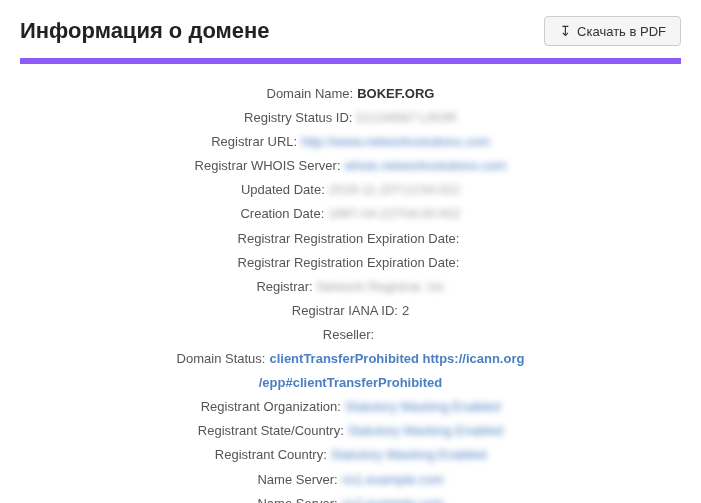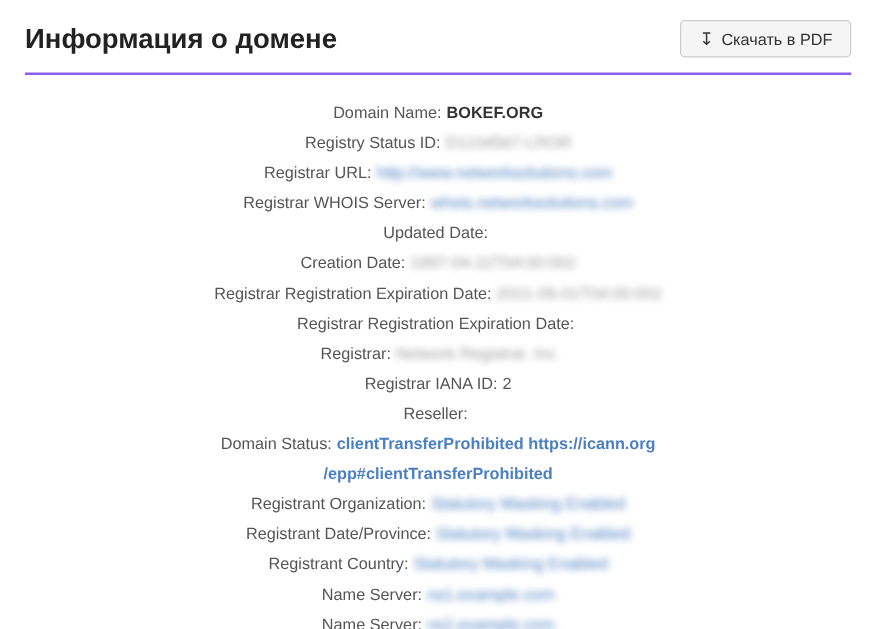--- a/index.html
+++ b/index.html
@@ -9,21 +9,21 @@
       width: 701px;
       min-height: 503px;
       padding: 16px 20px;
       color: #333;
     }
     .header {
       display: flex;
       align-items: center;
       justify-content: space-between;
       margin-bottom: 18px;
-      border-bottom: 2px solid #8b5cf6;
+      border-bottom: 6px solid #8b5cf6;
       padding-bottom: 12px;
     }
     .page-title {
       font-size: 22px;
       font-weight: bold;
       color: #222;
     }
     .download-btn {
       display: flex;
       align-items: center;
@@ -107,30 +107,30 @@
     <span class="field-value link-blurred">http://www.networksolutions.com</span>
   </div>
 
   <div class="whois-row">
     <span class="field-label">Registrar WHOIS Server:</span>
     <span class="field-value link-blurred">whois.networksolutions.com</span>
   </div>
 
   <div class="whois-row">
     <span class="field-label">Updated Date:</span>
+    <span class="field-value blurred">2019-11-20T13:54:022</span>
   </div>
 
   <div class="whois-row">
     <span class="field-label">Creation Date:</span>
     <span class="field-value blurred">1997-04-22T04:00:002</span>
   </div>
 
   <div class="whois-row">
     <span class="field-label">Registrar Registration Expiration Date:</span>
-    <span class="field-value blurred">2021-05-01T04:00:002</span>
   </div>
 
   <div class="whois-row">
     <span class="field-label">Registrar Registration Expiration Date:</span>
     <span class="field-value"></span>
   </div>
 
   <div class="whois-row">
     <span class="field-label">Registrar:</span>
     <span class="field-value blurred">Network Registrar, Inc</span>
@@ -153,21 +153,21 @@
   <div class="whois-row">
     <span class="field-value link-normal" style="padding-left:0px;">/epp#clientTransferProhibited</span>
   </div>
 
   <div class="whois-row">
     <span class="field-label">Registrant Organization:</span>
     <span class="field-value link-blurred">Statutory Masking Enabled</span>
   </div>
 
   <div class="whois-row">
-    <span class="field-label">Registrant Date/Province:</span>
+    <span class="field-label">Registrant State/Country:</span>
     <span class="field-value link-blurred">Statutory Masking Enabled</span>
   </div>
 
   <div class="whois-row">
     <span class="field-label">Registrant Country:</span>
     <span class="field-value link-blurred">Statutory Masking Enabled</span>
   </div>
 
   <div class="whois-row">
     <span class="field-label">Name Server:</span>

